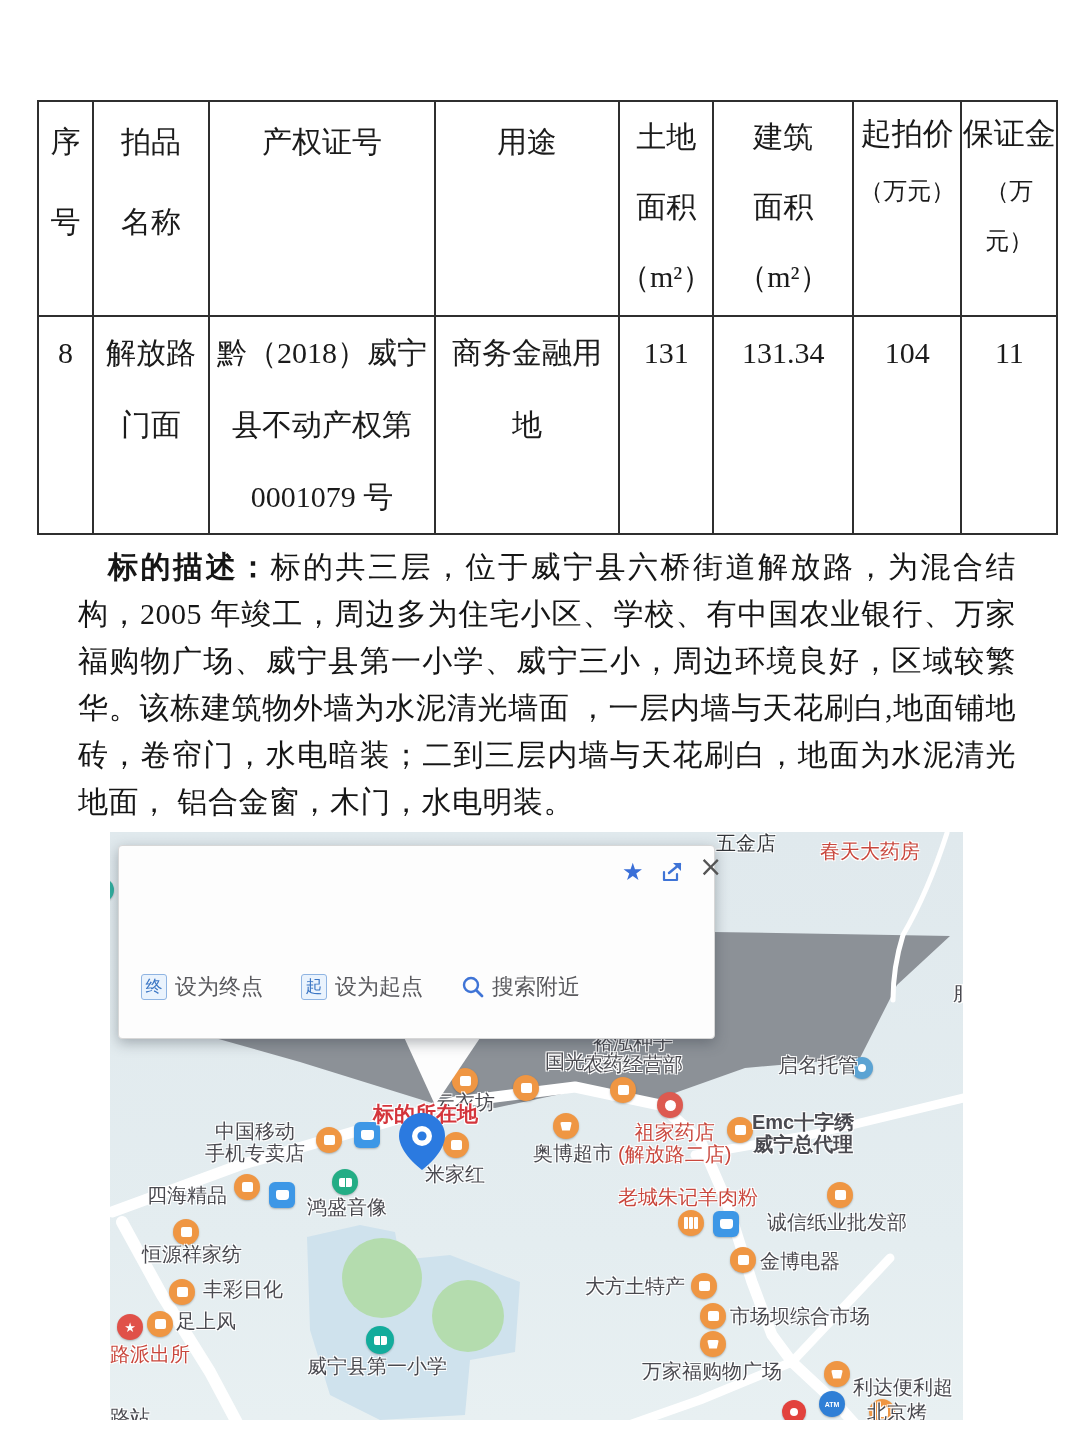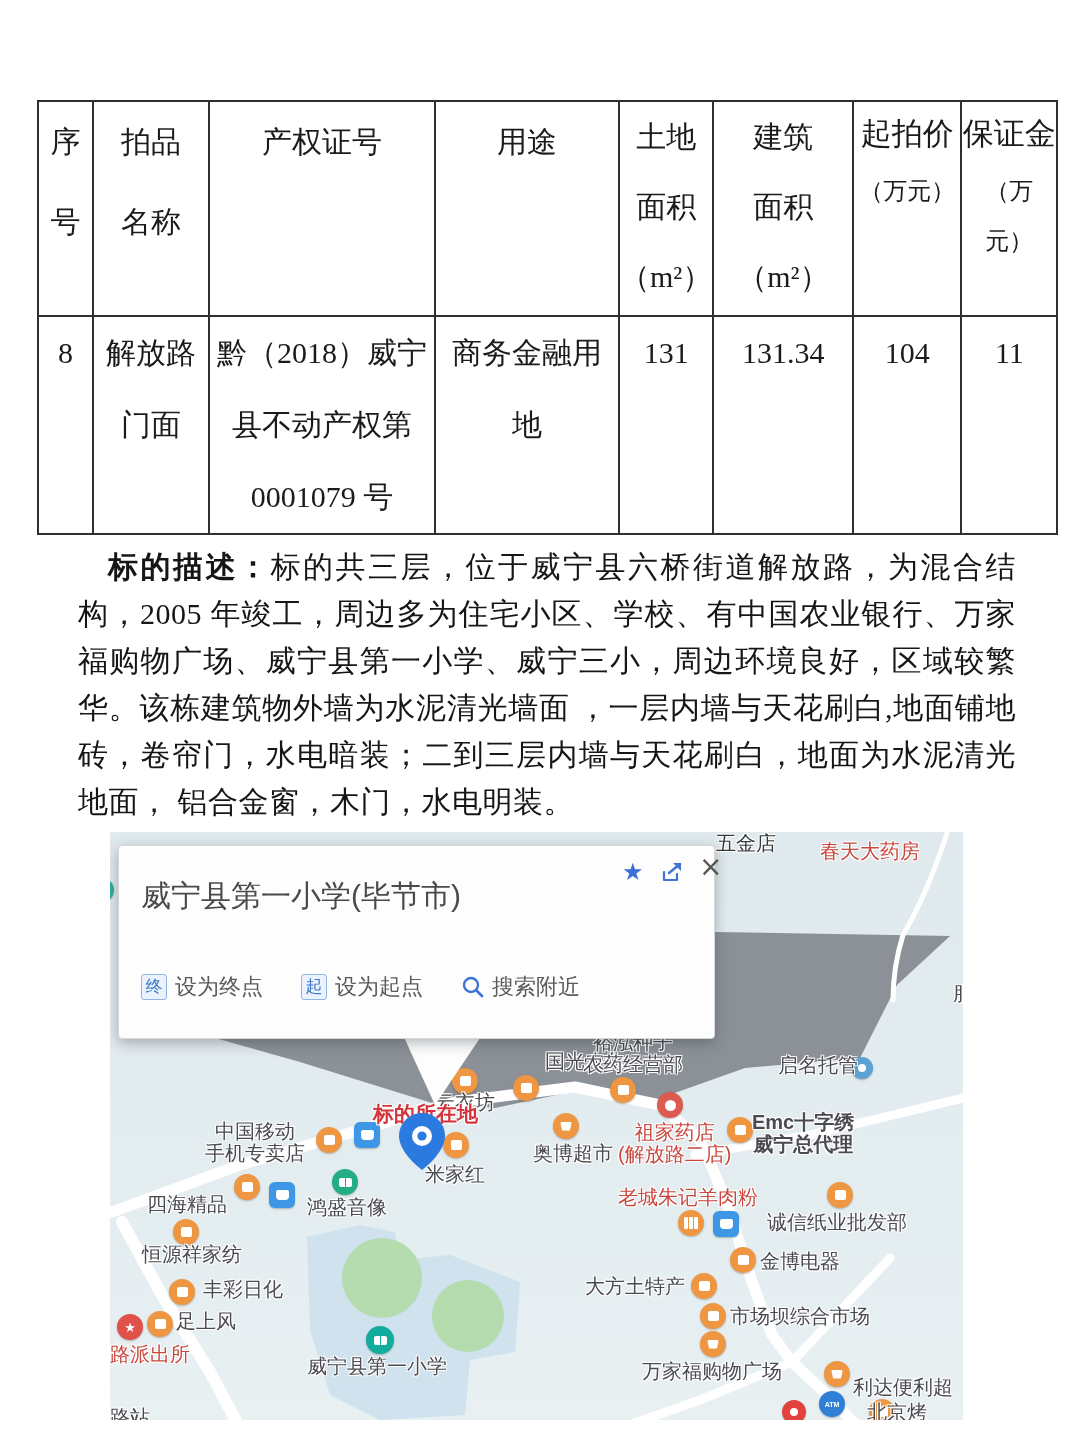--- a/index.html
+++ b/index.html
@@ -269,21 +269,21 @@
           <div>(解放路二店)</div>
         </div>
         <div class="mlabel" style="left: 642px; top: 279px; font-weight: bold;">
           <div>Emc十字绣</div>
           <div>威宁总代理</div>
         </div>
         <div class="mlabel" style="left: 95px; top: 288px;">
           <div>中国移动</div>
           <div>手机专卖店</div>
         </div>
-        <div class="mlabel" style="left: 37px; top: 361px;">
+        <div class="mlabel" style="left: 37px; top: 352px;">
           <div>四海精品</div>
         </div>
         <div class="mlabel" style="left: 197px; top: 364px; text-align: right;">
           <div>鸿盛音像</div>
         </div>
         <div class="mlabel" style="left: 32px; top: 411px;">
           <div>恒源祥家纺</div>
         </div>
         <div class="mlabel" style="left: 93px; top: 446px;">
           <div>丰彩日化</div>
@@ -333,21 +333,20 @@
       <polygon points="13,3 92,3 45,73" fill="#fdfdfd"></polygon>
     </svg>
 
     <svg class="pinsvg" width="56" height="70">
       <path d="M28 9 c-12.7 0 -23 10.3 -23 23 c0 17 23 34 23 34 s23 -17 23 -34 c0 -12.7 -10.3 -23 -23 -23 z" fill="#2b7ae0"></path>
       <circle cx="28" cy="32" r="10" fill="#ffffff"></circle>
       <circle cx="28" cy="32" r="4.6" fill="#2b7ae0"></circle>
     </svg>
 
     <div class="popup">
-      <div class="popup-title">威宁县第一小学(毕节市)</div>
       <div class="popup-actions">
         <span class="act">
           <span class="badge">终</span>
           <span>设为终点</span>
         </span>
         <span class="act">
           <span class="badge">起</span>
           <span>设为起点</span>
         </span>
         <span class="act">

